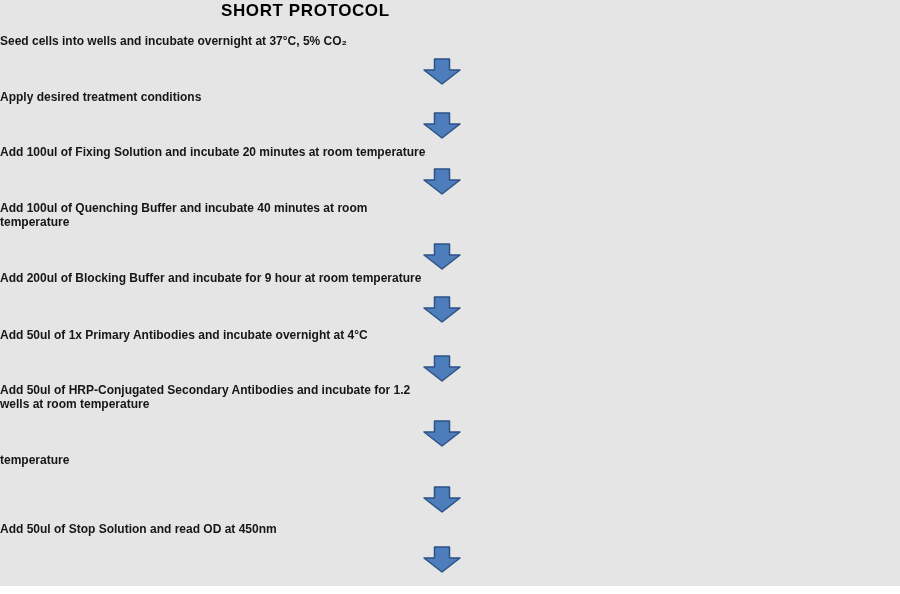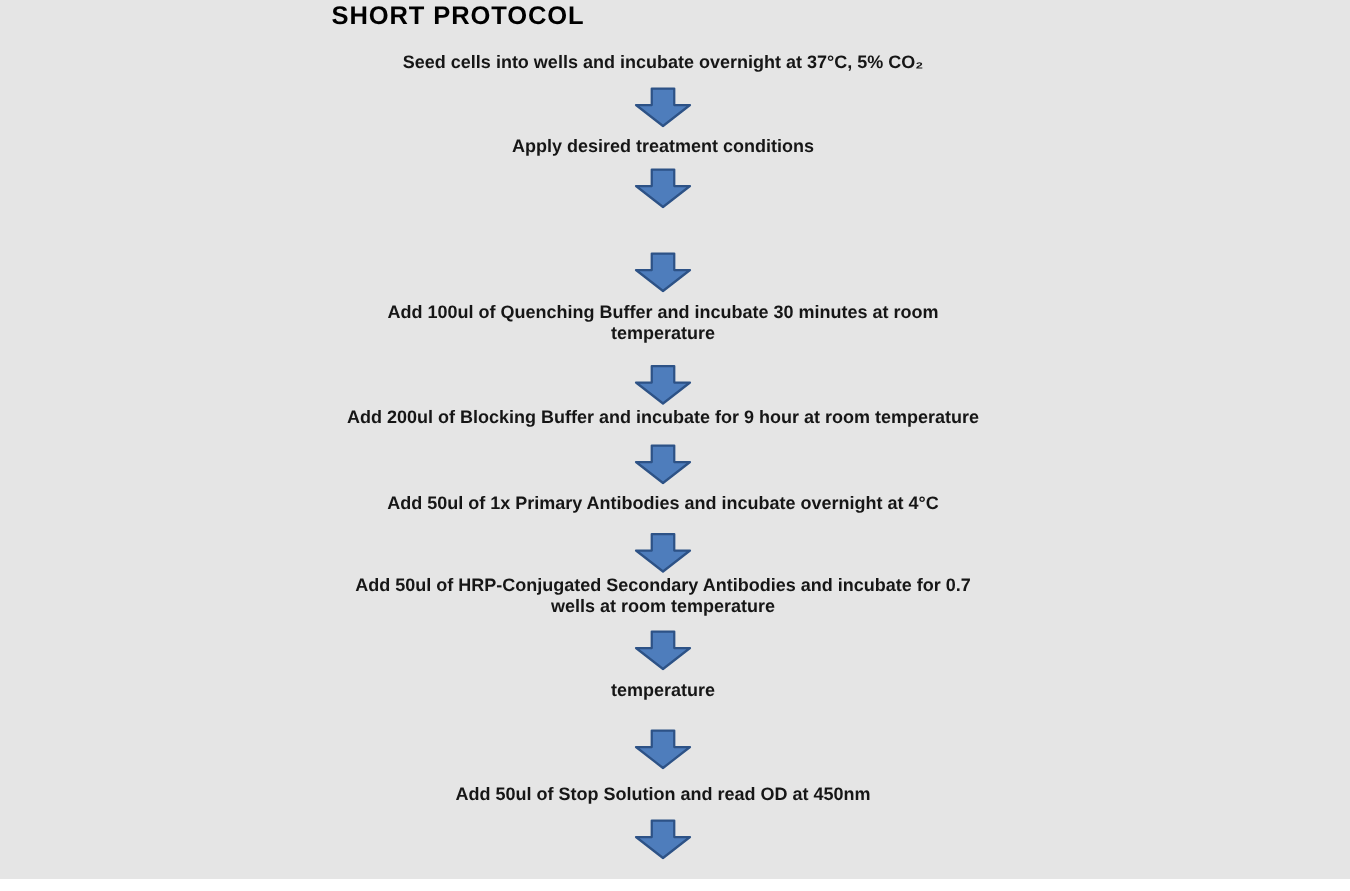--- a/index.html
+++ b/index.html
@@ -22,21 +22,21 @@
     font-size: 17px;
     font-weight: bold;
     letter-spacing: 0.6px;
     color: #000000;
     white-space: nowrap;
   }
   .step {
     position: absolute;
     left: 0;
     width: 884px;
-    text-align: center;
+    text-align: left;
     font-size: 12px;
     font-weight: bold;
     color: #161616;
     line-height: 14px;
   }
   .step .line {
     display: block;
   }
   .arrow {
     position: absolute;
@@ -76,29 +76,32 @@
   <div class="step" style="top:90px">
     <span class="line">Apply desired treatment conditions</span>
   </div>
 
   <div class="arrow" style="top:112px">
     <svg viewBox="0 0 38 27">
         <polygon points="11.5,1 26.5,1 26.5,12 37,12 19,26 1,12 11.5,12"></polygon>
       </svg>
   </div>
 
+  <div class="step" style="top:145px">
+    <span class="line">Add 100ul of Fixing Solution and incubate 20 minutes at room temperature</span>
+  </div>
 
   <div class="arrow" style="top:168px">
     <svg viewBox="0 0 38 27">
         <polygon points="11.5,1 26.5,1 26.5,12 37,12 19,26 1,12 11.5,12"></polygon>
       </svg>
   </div>
 
   <div class="step" style="top:201px">
-    <span class="line">Add 100ul of Quenching Buffer and incubate 30 minutes at room</span>
+    <span class="line">Add 100ul of Quenching Buffer and incubate 40 minutes at room</span>
     <span class="line">temperature</span>
   </div>
 
   <div class="arrow" style="top:243px">
     <svg viewBox="0 0 38 27">
         <polygon points="11.5,1 26.5,1 26.5,12 37,12 19,26 1,12 11.5,12"></polygon>
       </svg>
   </div>
 
   <div class="step" style="top:271px">
@@ -115,21 +118,21 @@
     <span class="line">Add 50ul of 1x Primary Antibodies and incubate overnight at 4°C</span>
   </div>
 
   <div class="arrow" style="top:355px">
     <svg viewBox="0 0 38 27">
         <polygon points="11.5,1 26.5,1 26.5,12 37,12 19,26 1,12 11.5,12"></polygon>
       </svg>
   </div>
 
   <div class="step" style="top:383px">
-    <span class="line">Add 50ul of HRP-Conjugated Secondary Antibodies and incubate for 0.7</span>
+    <span class="line">Add 50ul of HRP-Conjugated Secondary Antibodies and incubate for 1.2</span>
     <span class="line">wells at room temperature</span>
   </div>
 
   <div class="arrow" style="top:420px">
     <svg viewBox="0 0 38 27">
         <polygon points="11.5,1 26.5,1 26.5,12 37,12 19,26 1,12 11.5,12"></polygon>
       </svg>
   </div>
 
   <div class="step" style="top:453px">

